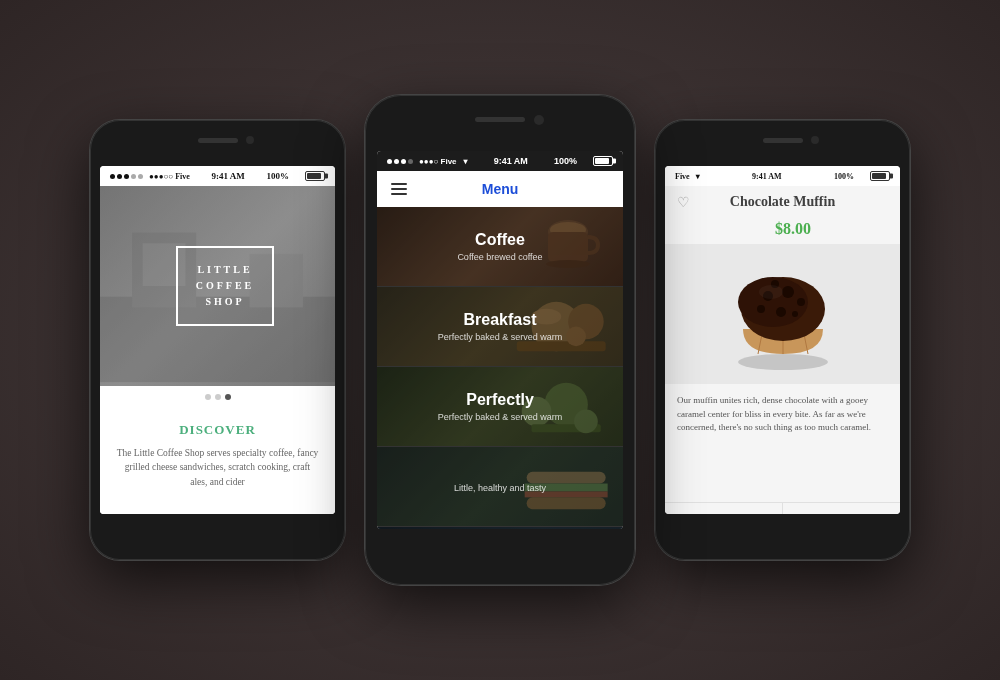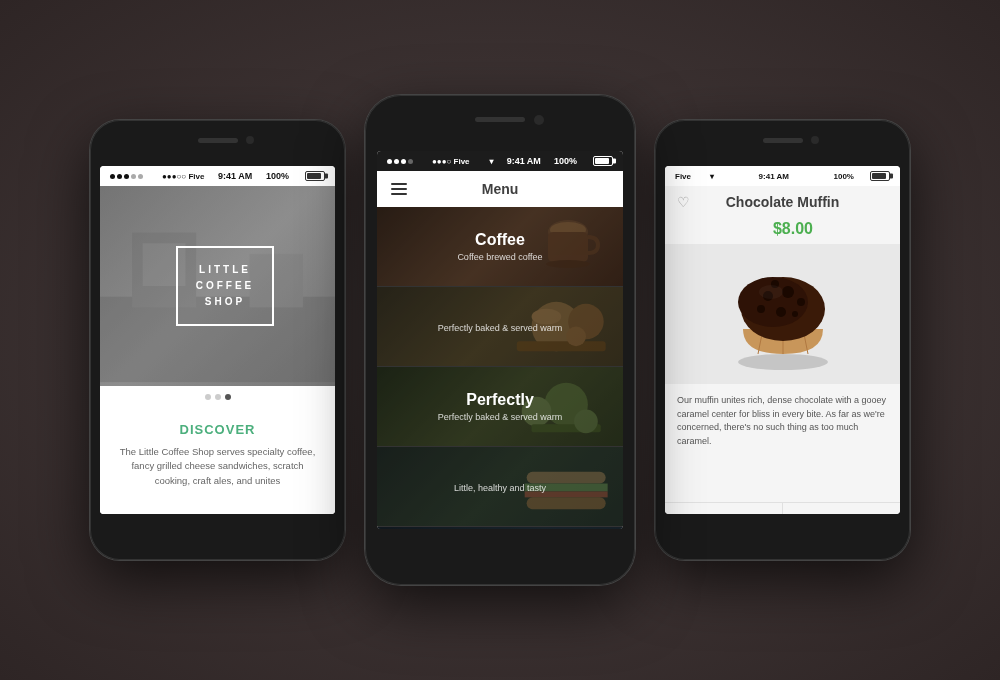--- a/index.html
+++ b/index.html
@@ -34,20 +34,21 @@
       box-shadow: 0 0 0 1px #444, 0 20px 60px rgba(0,0,0,0.7), inset 0 0 0 1px #333;
     }
 
     
     .phone-left, .phone-right {
       width: 255px;
       height: 440px;
       border-radius: 30px;
       top: 50%;
       transform: translateY(-50%);
+      font-family: Liberation Serif, serif;
     }
     .phone-left { left: 30px; z-index: 1; }
     .phone-right { right: 30px; z-index: 1; }
 
     
     .phone-center {
       width: 270px;
       height: 490px;
       z-index: 2;
       left: 50%;
@@ -108,21 +109,21 @@
       font-size: 9px;
       font-weight: 600;
       background: #fff;
       color: #111;
       height: 20px;
     }
     .status-bar.dark {
       background: #1c1c1c;
       color: #fff;
     }
-    .status-left { display: flex; align-items: center; gap: 17px; }
+    .status-left { display: flex; align-items: center; gap: 4px; }
     .status-dots { display: flex; gap: 2px; }
     .status-dot { width: 5px; height: 5px; border-radius: 50%; background: #111; }
     .status-dot.dim { background: #aaa; }
     .status-right { display: flex; align-items: center; gap: 16px; }
     .battery {
       width: 20px;
       height: 10px;
       border: 1px solid #333;
       border-radius: 2px;
       position: relative;
@@ -253,21 +254,21 @@
     }
     .hline {
       width: 16px;
       height: 2px;
       background: #333;
       border-radius: 1px;
     }
     .menu-title-text {
       font-size: 14px;
       font-weight: 600;
-      color: #404040;
+      color: #1d4ed8;
     }
 
     .menu-items {
       flex: 1;
       overflow: hidden;
     }
 
     .menu-item {
       position: relative;
       height: 80px;
@@ -440,21 +441,21 @@
         </div>
 
         <div class="carousel-dots">
           <div class="cdot"></div>
           <div class="cdot"></div>
           <div class="cdot active"></div>
         </div>
 
         <div class="left-content">
           <div class="discover-title">DISCOVER</div>
-          <div class="discover-text">The Little Coffee Shop serves specialty coffee, fancy grilled cheese sandwiches, scratch cooking, craft ales, and unites</div>
+          <div class="discover-text">The Little Coffee Shop serves specialty coffee, fancy grilled cheese sandwiches, scratch cooking, craft ales, and cider</div>
         </div>
       </div>
     </div>
   </div>
 
   <div class="phone phone-center" style="left:50%;transform:translateX(-50%);top:50%;transform:translate(-50%,-50%);">
     <div class="phone-speaker" style="width:50px;top:22px;"></div>
     <div class="phone-camera" style="top:20px;left:calc(50% + 34px);width:10px;height:10px;"></div>
     <div class="phone-screen">
 
@@ -514,20 +515,21 @@
               <svg style="position:absolute;inset:0;width:100%;height:100%;opacity:0.5;" viewBox="0 0 246 80">
                 <circle cx="180" cy="40" r="25" fill="#c8965a"></circle>
                 <circle cx="210" cy="35" r="18" fill="#b07840"></circle>
                 <rect x="140" y="55" width="90" height="10" rx="3" fill="#8a5a20"></rect>
                 <ellipse cx="170" cy="30" rx="15" ry="8" fill="#e8b070"></ellipse>
                 <circle cx="200" cy="50" r="10" fill="#d09050"></circle>
               </svg>
             </div>
             <div class="menu-item-overlay"></div>
             <div class="menu-item-text">
+              <div class="menu-item-name">Breakfast</div>
               <div class="menu-item-desc">Perfectly baked &amp; served warm</div>
             </div>
           </div>
 
           <div class="menu-item">
             <div class="menu-item-bg menu-item-bg-munchies">
               <svg style="position:absolute;inset:0;width:100%;height:100%;opacity:0.5;" viewBox="0 0 246 80">
                 <circle cx="190" cy="38" r="22" fill="#7a9a50"></circle>
                 <circle cx="160" cy="45" r="15" fill="#9ab870"></circle>
                 <rect x="155" y="58" width="70" height="8" rx="2" fill="#5a7830"></rect>

